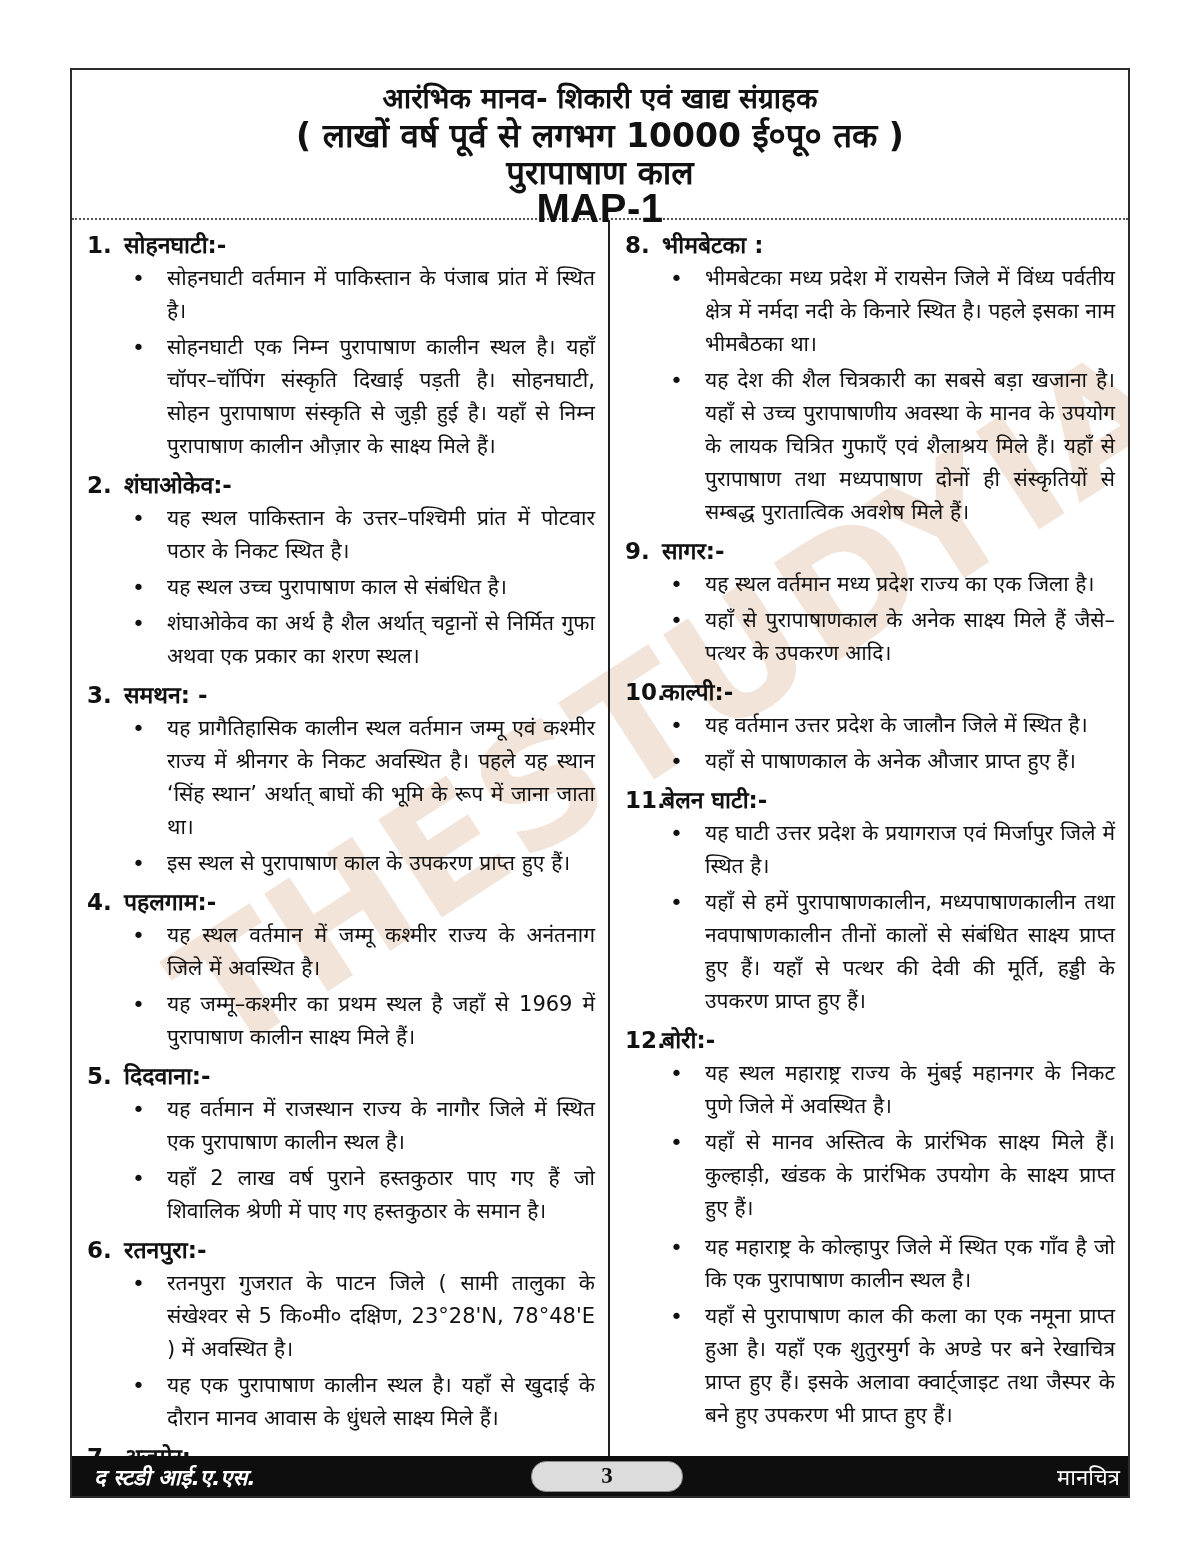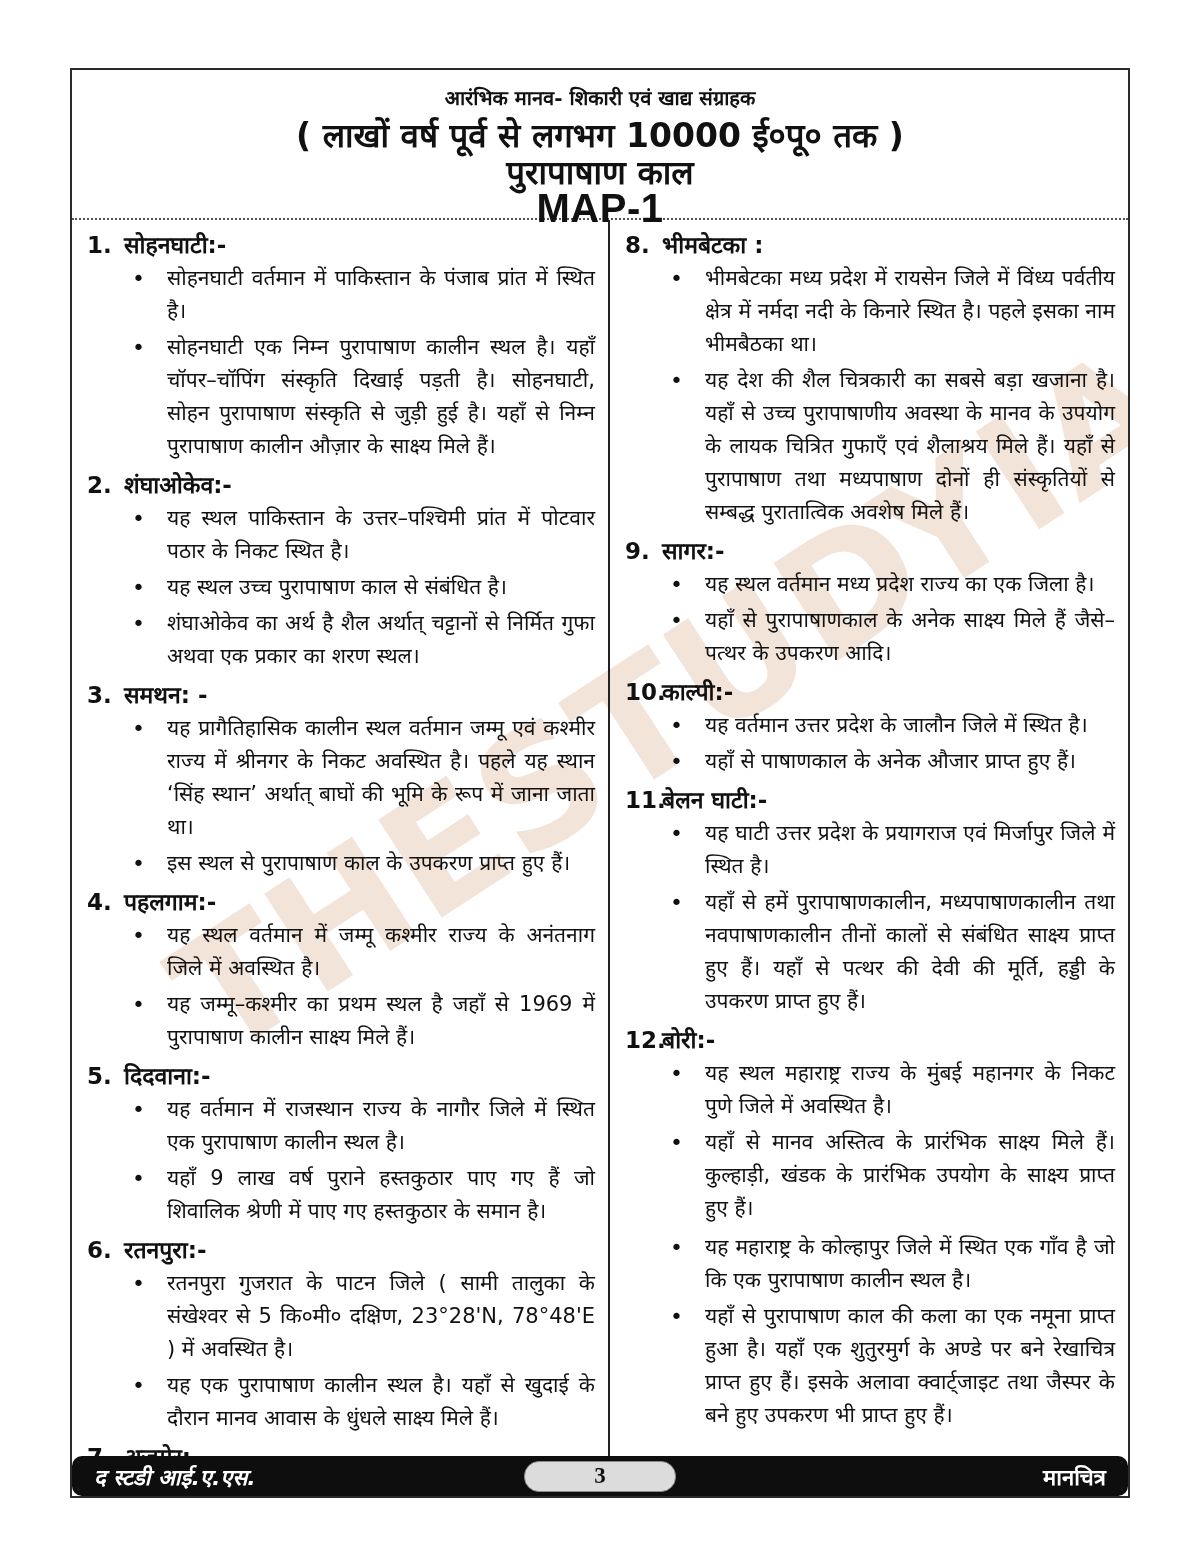--- a/index.html
+++ b/index.html
@@ -15,48 +15,48 @@
     position:absolute;left:120px;top:850px;z-index:0;
     font-size:160px;font-weight:bold;letter-spacing:2px;
     color:#f2e4d9;transform:rotate(-33deg);transform-origin:0 50%;
     white-space:nowrap;user-select:none;pointer-events:none;
   }
   .page-header{
     position:relative;z-index:1;height:150px;box-sizing:border-box;
     text-align:center;padding-top:10px;border-bottom:2px dotted #555;
   }
   .hline{font-weight:bold;font-size:33px;line-height:37px;}
-  .hline1{font-size:20px;}
+  .hline1{font-size:28px;}
   .map-label{
     font-family:"Liberation Sans","DejaVu Sans",sans-serif;
     font-weight:bold;font-size:40px;line-height:34px;letter-spacing:.5px;
   }
   .columns{
     position:absolute;z-index:1;top:150px;bottom:40px;left:0;right:0;display:flex;
   }
   .col{box-sizing:border-box;overflow:hidden;padding-top:9px;}
   .col-left{width:538px;border-right:2px solid #222;}
   .col-right{flex:1;}
   .item{margin-bottom:6px;padding:0 13px 0 15px;}
   .item-head{display:flex;font-weight:bold;font-size:23px;line-height:33px;}
   .item-num{width:37px;flex-shrink:0;}
   .item-title{flex:1;}
   .bullet{display:flex;padding-left:45px;margin-bottom:3px;}
   .bullet-marker{width:35px;flex-shrink:0;font-size:22px;line-height:33px;}
   .bullet-text{flex:1;font-size:21px;line-height:33px;text-align:justify;}
   .bullet-text b{font-weight:400;}
   .page-footer{
     position:absolute;z-index:2;left:0;right:0;bottom:0;height:40px;
-    background:#0e0e0e;color:#fff;display:flex;align-items:center;border-radius:10px;
+    background:#0e0e0e;color:#fff;display:flex;align-items:center;
   }
   .footer-left{
     font-style:italic;font-weight:bold;font-size:22px;padding-left:22px;flex:1;
   }
   .footer-right{
-    font-weight:bold;font-size:22px;padding-right:22px;flex:1;text-align:right;
+    font-weight:normal;font-size:22px;padding-right:8px;flex:1;text-align:right;
   }
   .page-pill{
     width:150px;height:29px;border-radius:15px;background:#dcdcdc;border:1px solid #8a8a8a;
     display:flex;align-items:center;justify-content:center;
     color:#111;font-weight:bold;font-size:23px;font-family:"Liberation Serif","DejaVu Serif",serif;
     flex-shrink:0;
   }
 </style>
 </head>
 <body>
@@ -138,21 +138,21 @@
           <div class="item-head">
             <span class="item-num">5.</span>
             <span class="item-title">दिदवाना:-</span>
           </div>
           <div class="bullet">
             <span class="bullet-marker">•</span>
             <div class="bullet-text"><span>यह वर्तमान में </span><b>राजस्थान राज्य के नागौर</b><span> जिले में स्थित एक पुरापाषाण कालीन स्थल है।</span></div>
           </div>
           <div class="bullet">
             <span class="bullet-marker">•</span>
-            <div class="bullet-text"><span>यहाँ 9 लाख वर्ष पुराने </span><b>हस्तकुठार</b><span> पाए गए हैं जो शिवालिक श्रेणी में पाए गए हस्तकुठार के समान है।</span></div>
+            <div class="bullet-text"><span>यहाँ 2 लाख वर्ष पुराने </span><b>हस्तकुठार</b><span> पाए गए हैं जो शिवालिक श्रेणी में पाए गए हस्तकुठार के समान है।</span></div>
           </div>
         </div>
         <div class="item">
           <div class="item-head">
             <span class="item-num">6.</span>
             <span class="item-title">रतनपुरा:-</span>
           </div>
           <div class="bullet">
             <span class="bullet-marker">•</span>
             <div class="bullet-text"><span>रतनपुरा </span><b>गुजरात के पाटन</b><span> जिले ( सामी तालुका के संखेश्वर से 5 कि०मी० दक्षिण, 23°28'N, 78°48'E ) में अवस्थित है।</span></div>

